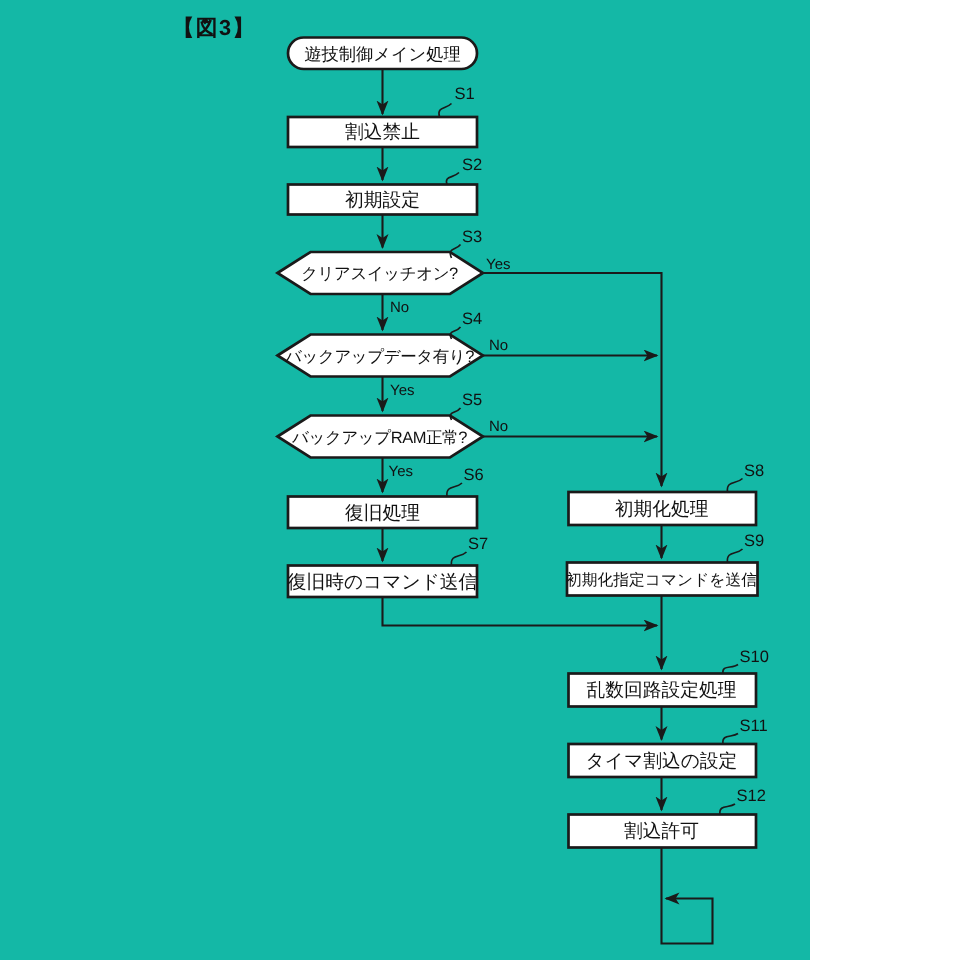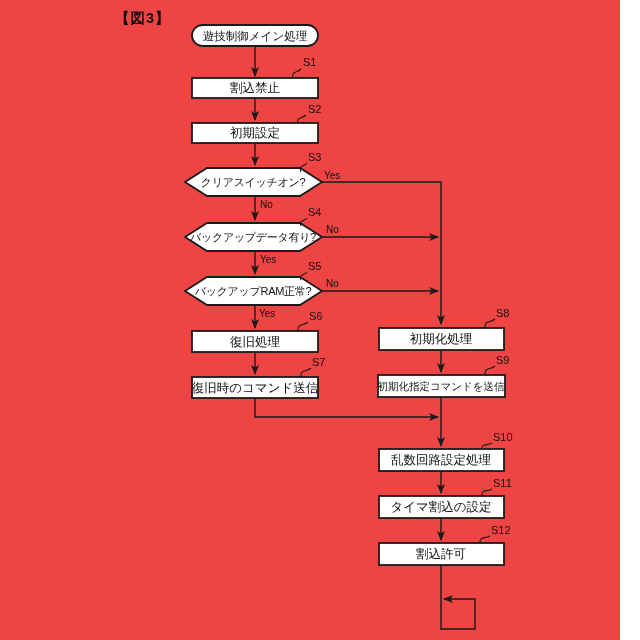--- a/index.html
+++ b/index.html
@@ -1,16 +1,16 @@
 <!DOCTYPE html>
 <html><head>
 <meta charset="utf-8">
 <style>
   html,body{margin:0;padding:0;background:#ffffff;}
-  .page{position:relative;width:620px;height:640px;background:#ef4444;overflow:hidden;}
+  .page{position:relative;width:540px;height:640px;background:#14b8a6;overflow:hidden;}
   svg{position:absolute;left:0;top:0;}
   .node{fill:#ffffff;stroke:#1a1a1a;stroke-width:1.8;}
   .edge{fill:none;stroke:#1a1a1a;stroke-width:1.4;}
   .leader{fill:none;stroke:#1a1a1a;stroke-width:1.1;}
   text{font-family:"Liberation Sans","DejaVu Sans",sans-serif;fill:#111111;}
   .fig-label{font-size:14.5px;font-weight:bold;letter-spacing:1px;}
   .node-label{font-size:12.5px;text-anchor:middle;}
   .node-label-sm{font-size:10.5px;text-anchor:middle;}
   .hex-label{font-size:11px;text-anchor:middle;letter-spacing:-0.3px;}
   .tag{font-size:11px;}

